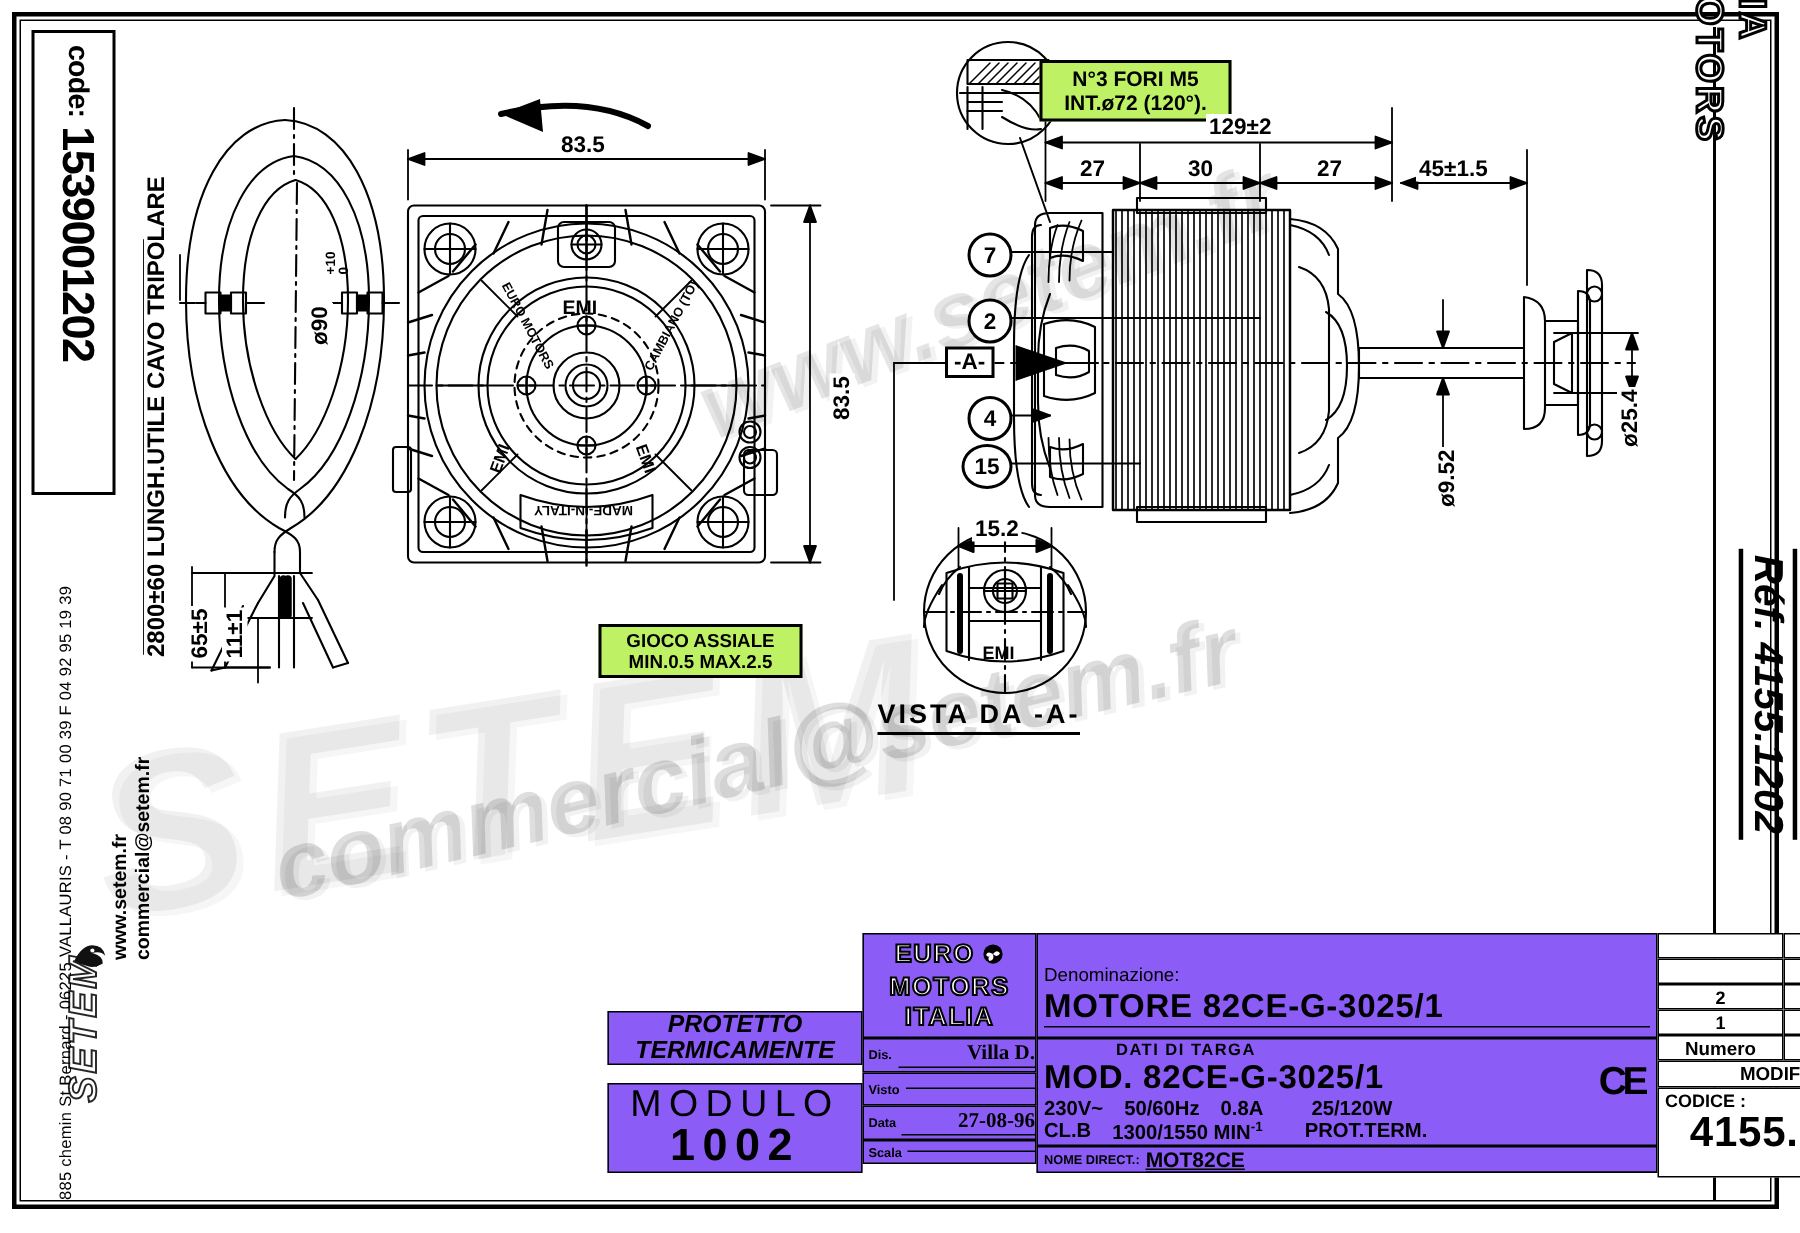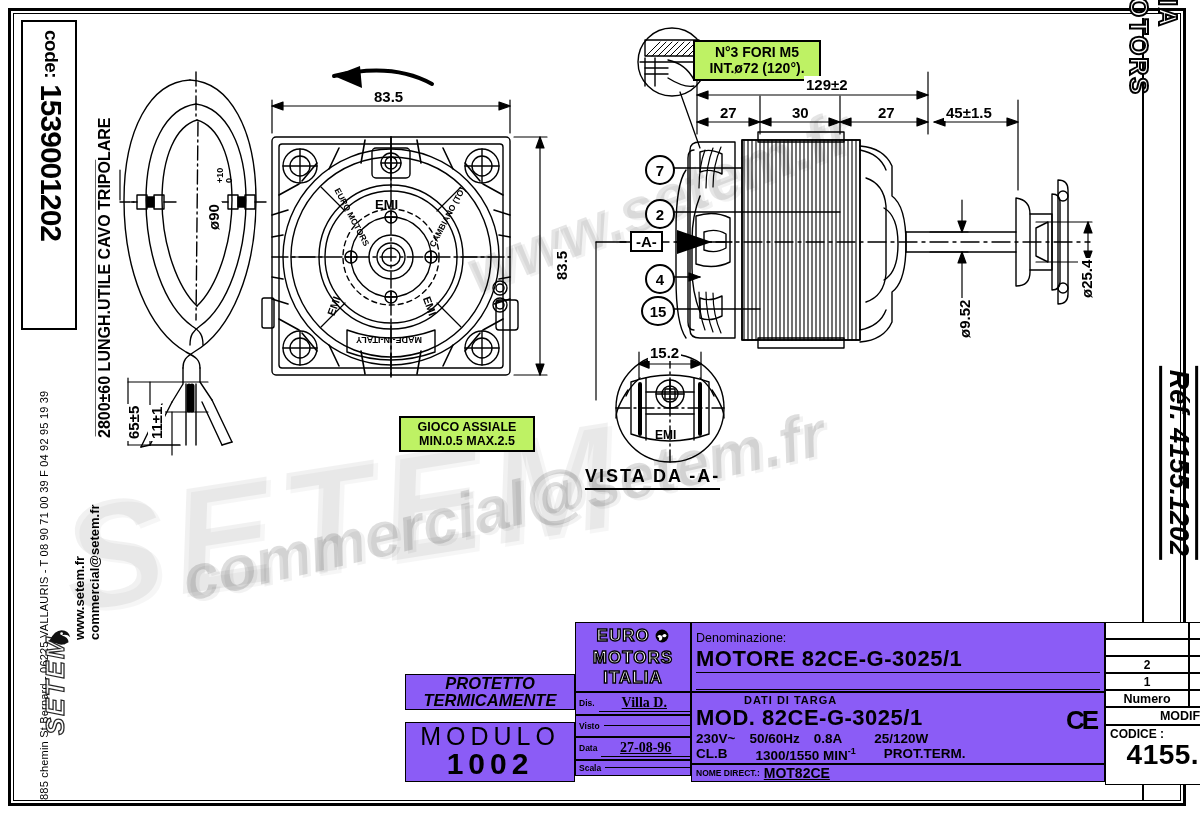--- a/index.html
+++ b/index.html
@@ -90,23 +90,23 @@
   .modulo .m2{font-size:30px;font-weight:bold;letter-spacing:5px;line-height:1;}
 
   .emi-tb{left:170px;top:0px;width:116px;height:70px;}
   .emi-tb .row{font-weight:bold;font-size:17px;letter-spacing:1px;line-height:20px;
       text-align:center;color:#fff;-webkit-text-stroke:1.4px #000;}
 
   .fld{left:170px;width:116px;height:22.5px;display:flex;align-items:center;
       padding-left:3px;gap:4px;}
   .fld .k{font-size:8.5px;font-weight:bold;}
   .fld .v{flex:1;border-bottom:1.4px solid #000;font-size:14px;font-weight:bold;
-      text-align:center;font-family:"Liberation Serif",serif;text-decoration:underline;}
-
-  .den{left:286px;top:0px;width:414px;height:70px;padding:8px 4px;}
+      text-align:right;font-family:"Liberation Serif",serif;}
+
+  .den{left:286px;top:0px;width:414px;height:70px;padding:20px 4px;}
   .den .k{font-size:12.5px;}
   .den .v{font-size:22px;font-weight:bold;border-bottom:1.6px solid #000;
       margin-top:1px;letter-spacing:.5px;}
   .den .rule{border-bottom:1.6px solid #000;margin-top:16px;}
 
   .targa{left:286px;top:70px;width:414px;height:72px;padding:1px 4px;position:absolute;}
   .targa .k{font-size:11px;font-weight:bold;letter-spacing:1px;padding-left:48px;}
   .targa .mod{font-size:22px;font-weight:bold;letter-spacing:.5px;margin-top:-1px;}
   .targa .e1,.targa .e2{font-size:13.5px;font-weight:bold;display:flex;gap:14px;}
   .ce{position:absolute;right:8px;top:12px;font-size:26px;font-weight:bold;letter-spacing:-3px;}
@@ -569,21 +569,21 @@
       <div class="ce">CE</div>
       <div class="mod">MOD.  82CE-G-3025/1</div>
       <div class="e1">
         <span>230V~</span>
         <span style="">50/60Hz</span>
         <span>0.8A</span>
         <span style="margin-left:18px;">25/120W</span>
       </div>
       <div class="e2">
         <span>CL.B</span>
-        <span style="margin-left:14px;"><span>1300/1550 MIN</span><sup style="font-size:9px;">-1</sup></span>
+        <span style=""><span>1300/1550 MIN</span><sup style="font-size:9px;">-1</sup></span>
         <span style="margin-left:14px;">PROT.TERM.</span>
       </div>
     </div>
 
     <div class="tb nome">
       <span class="k">NOME  DIRECT.:</span>
       <span class="v">MOT82CE</span>
     </div>
 
     <div class="mrow" style="top:0px;">

